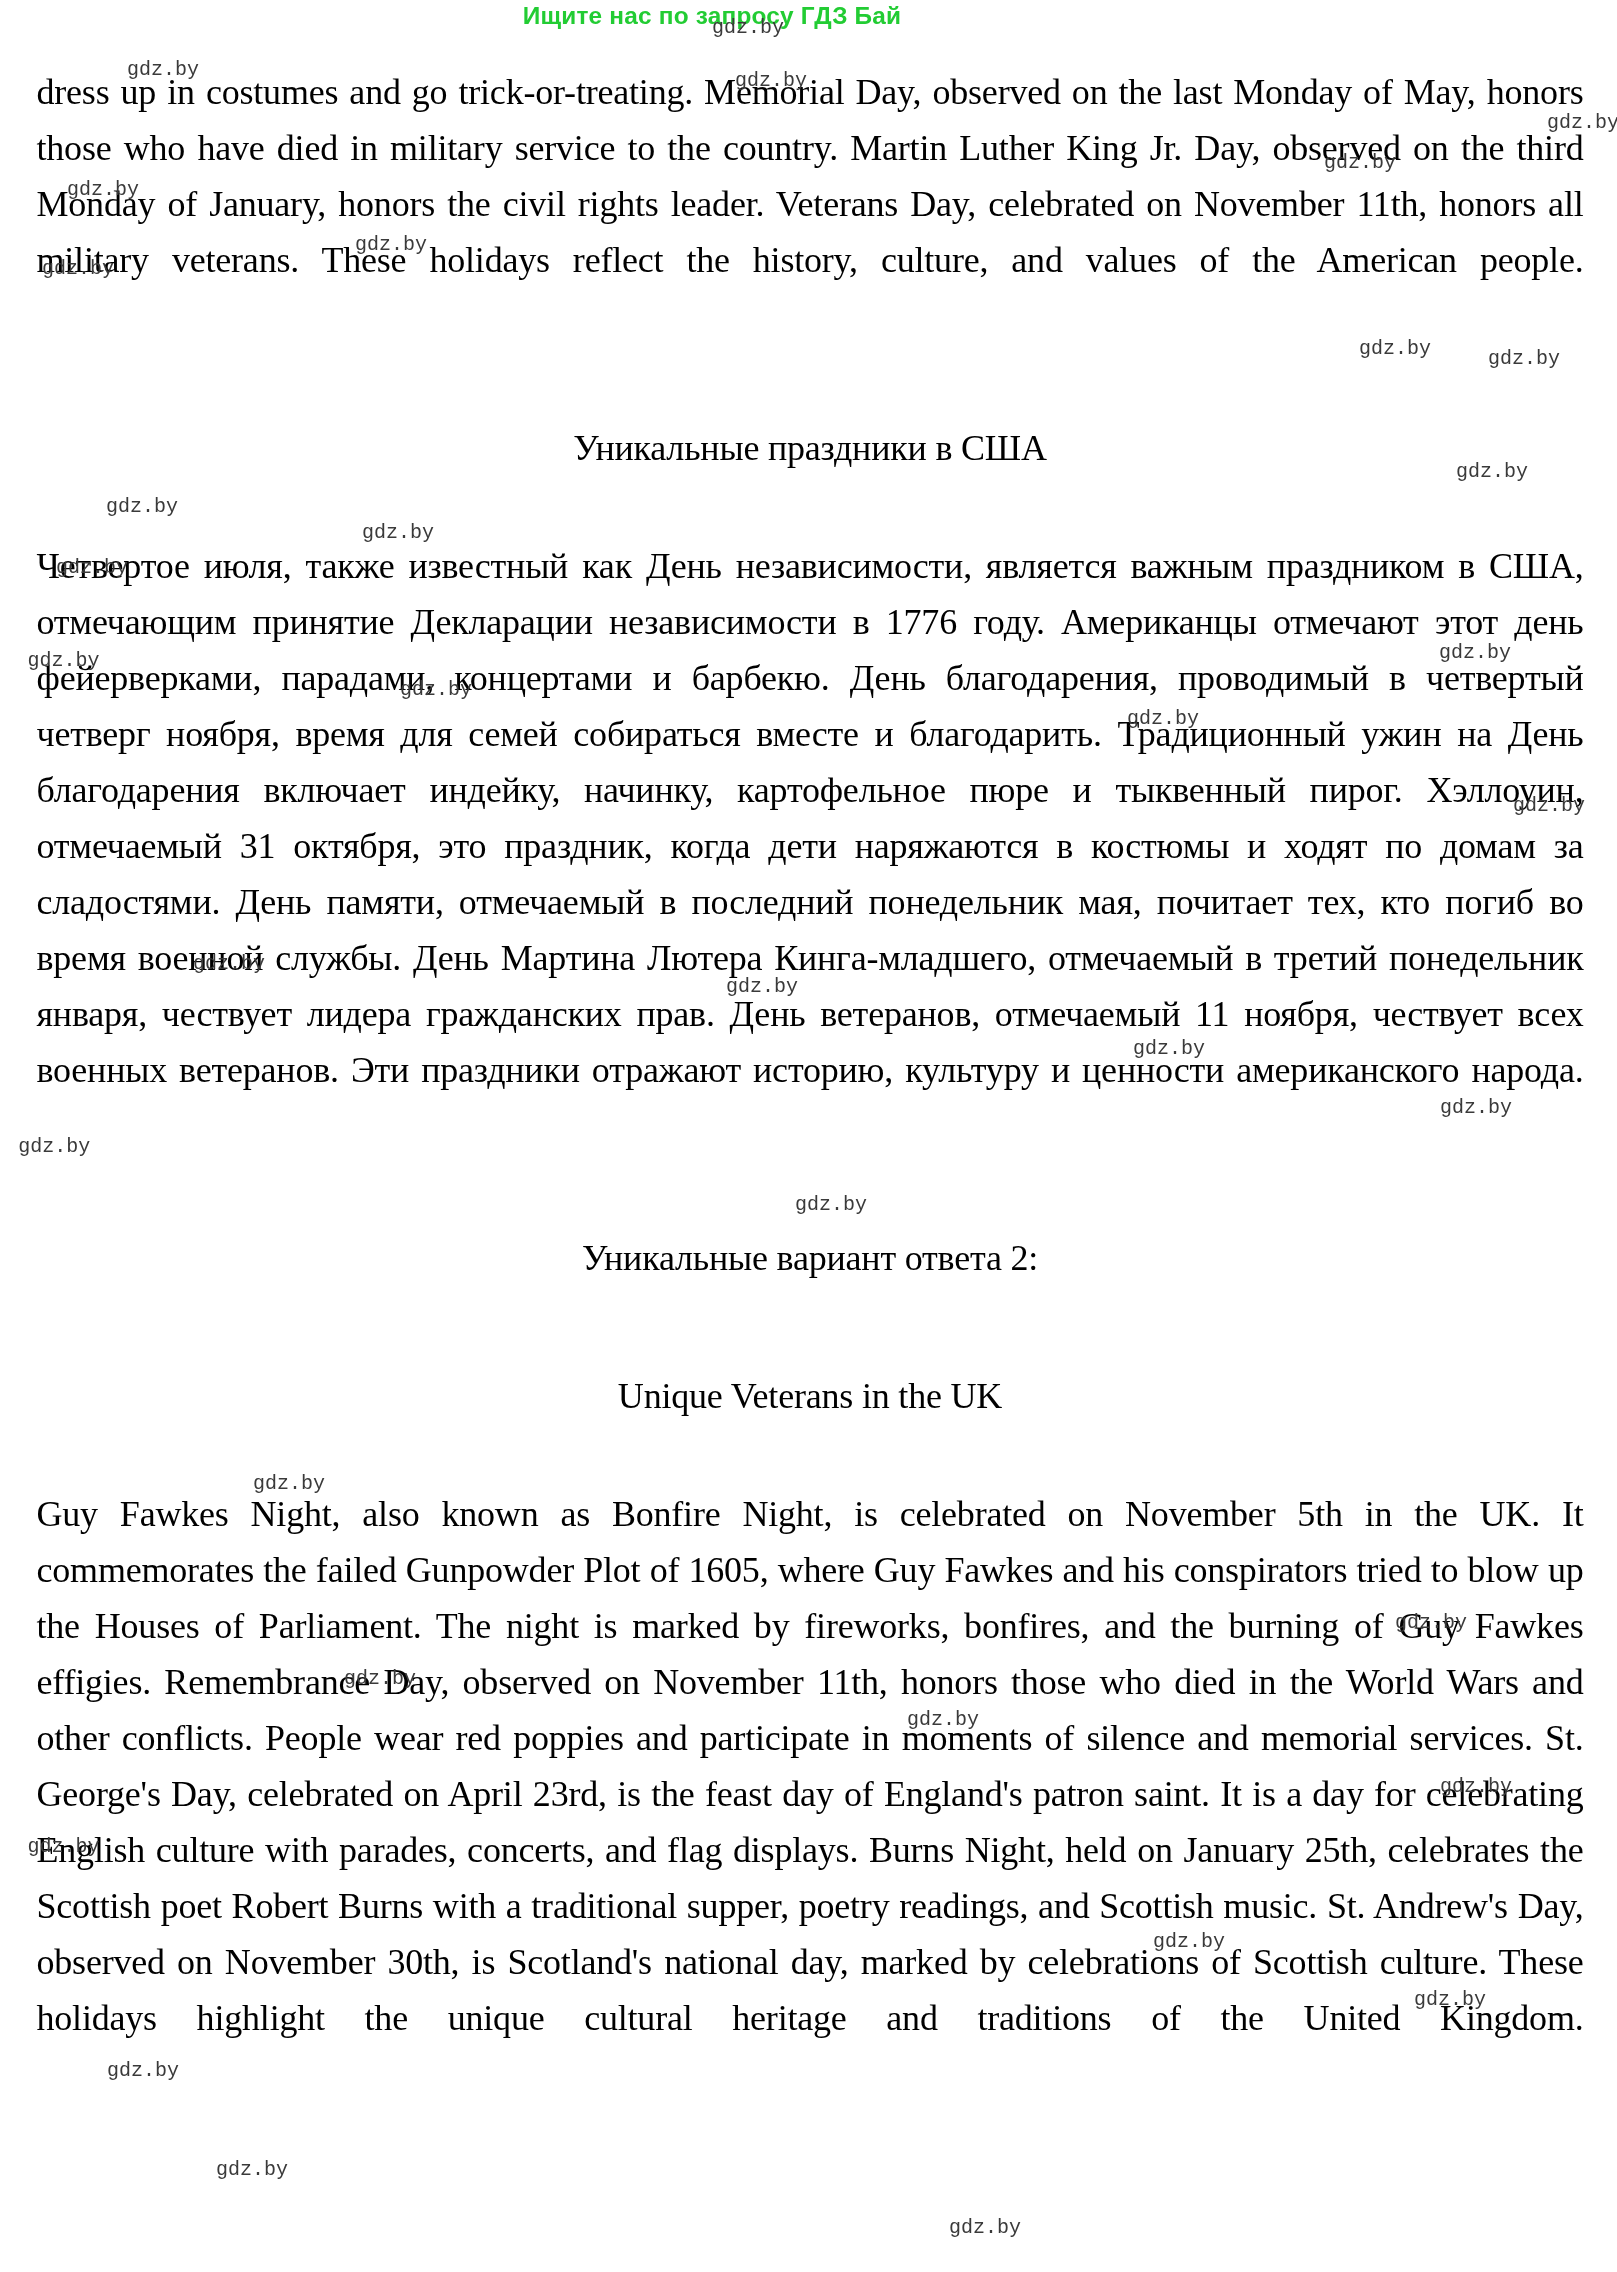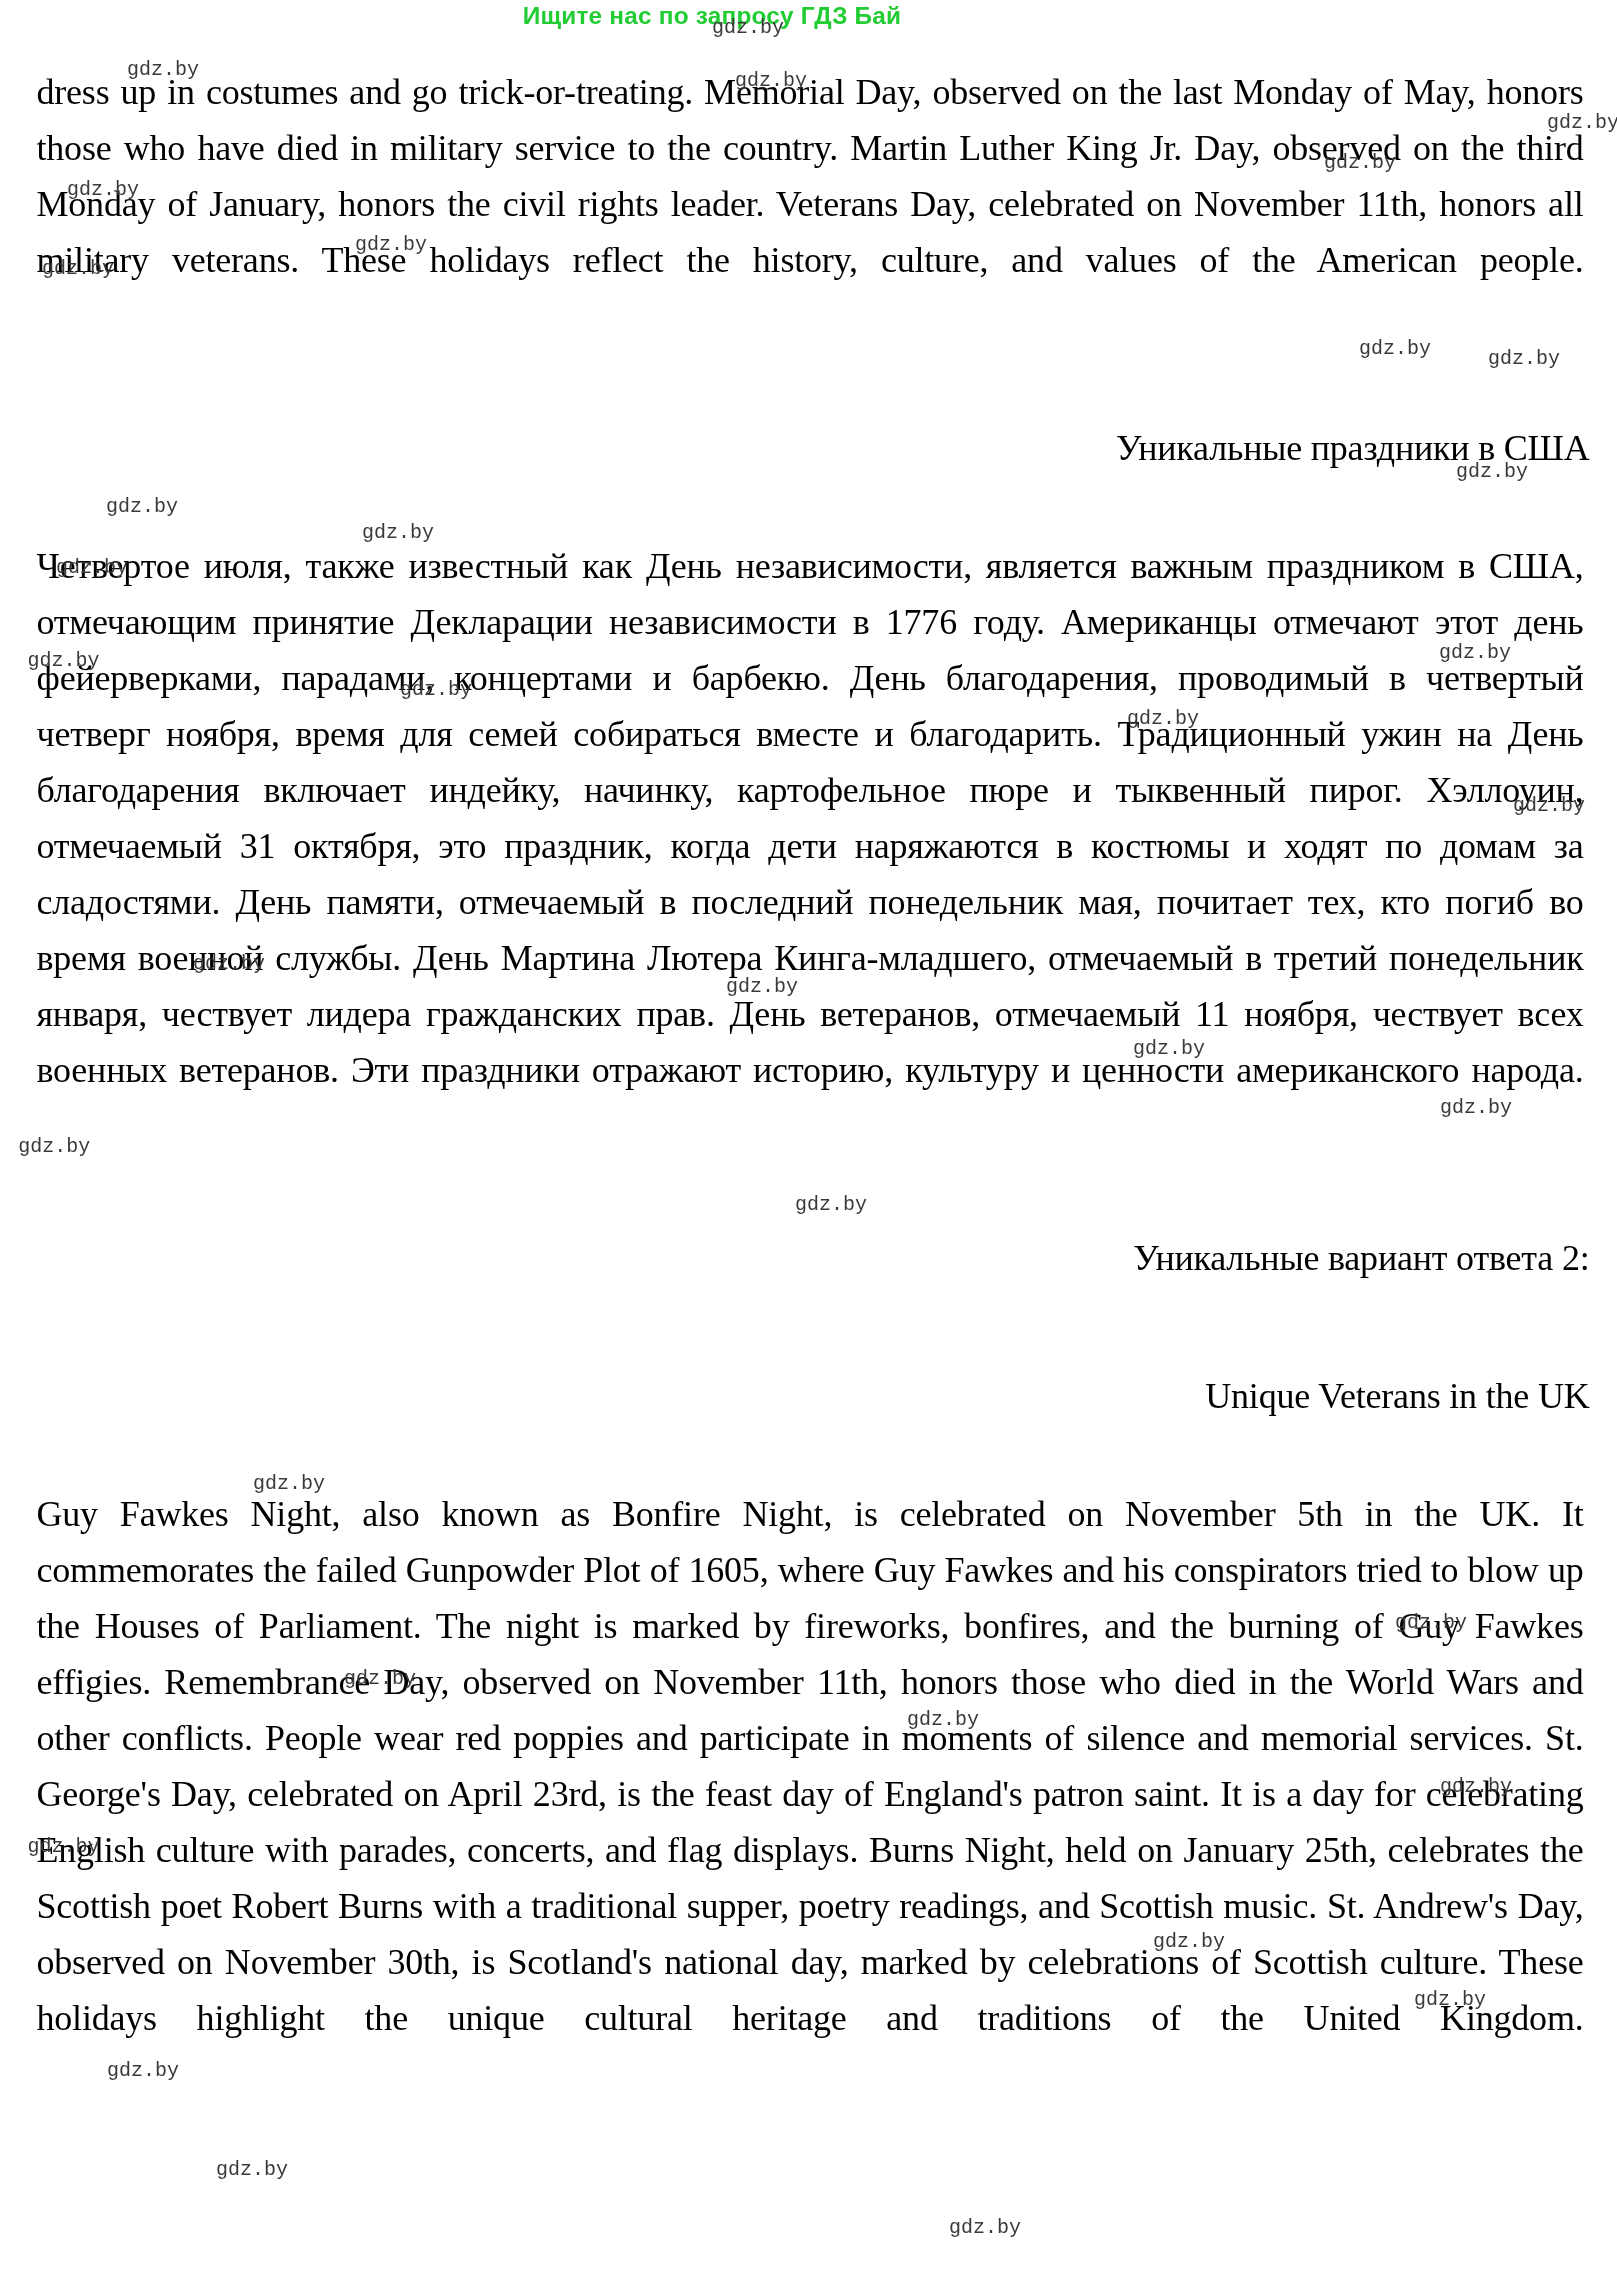--- a/index.html
+++ b/index.html
@@ -52,21 +52,21 @@
     content: "";
     display: inline-block;
     width: 100%;
   }
   h2.section-heading {
     margin: 0;
     font-size: 36px;
     line-height: 56px;
     font-weight: normal;
     font-family: "Liberation Serif", serif;
-    text-align: right;
+    text-align: center;
     letter-spacing: -0.2px;
   }
   .spacer-md { height: 56px; }
   .spacer-lg { height: 70px; }
   .spacer-xl { height: 82px; }
 
   .watermark {
     position: absolute;
     font-family: Liberation Mono, monospace;
     font-size: 20px;

